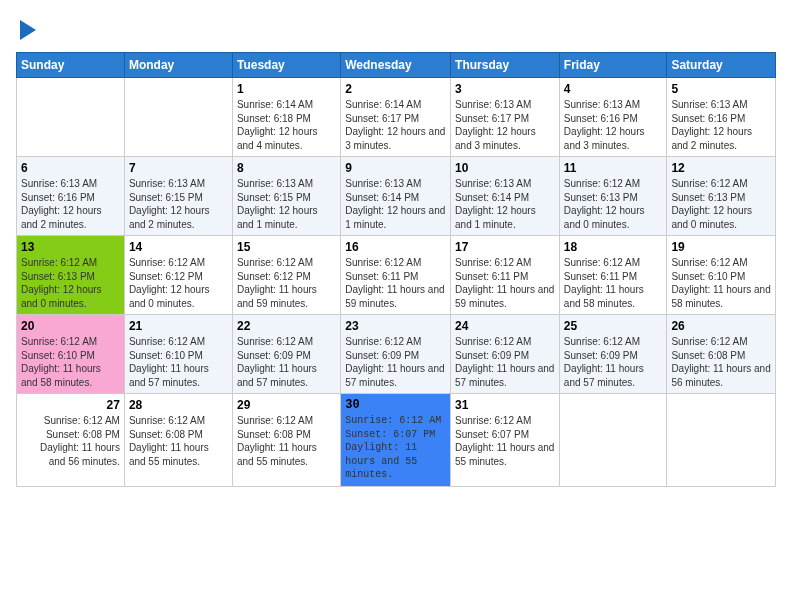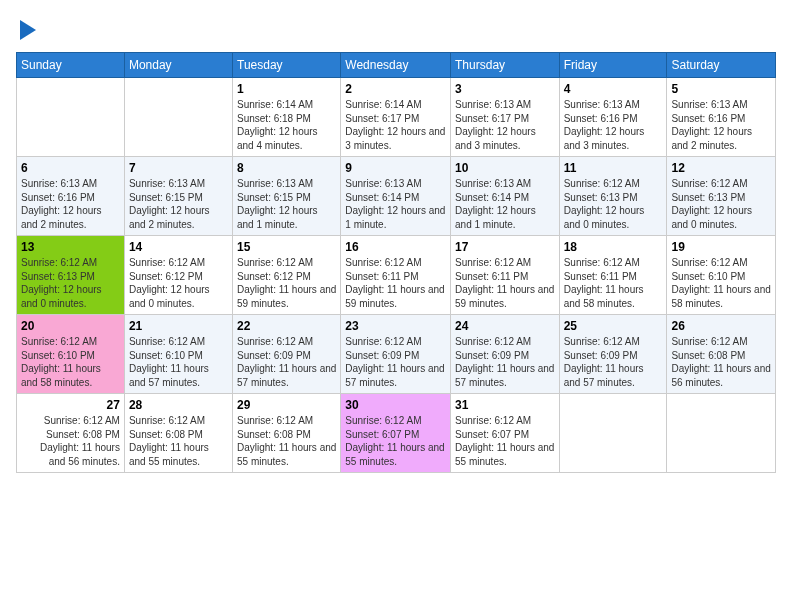--- a/index.html
+++ b/index.html
@@ -53,21 +53,21 @@
       width: 100%;
       border-collapse: collapse;
       font-size: 10.5px;
     }
     .calendar th {
       background: #2a7dd1;
       color: #fff;
       padding: 5px 4px;
       text-align: left;
       font-size: 12px;
-      font-weight: normal;
+      font-weight: bold;
       border: 1px solid #1a5fa0;
     }
     .calendar td {
       border: 1px solid #ccc;
       vertical-align: top;
       padding: 4px 4px;
       width: 113px;
       min-height: 80px;
       background: #fff;
     }
@@ -294,21 +294,21 @@
           <div class="day-info" style="white-space: pre-line;">Sunrise: 6:12 AM
 Sunset: 6:08 PM
 Daylight: 11 hours and 55 minutes.</div>
         </td>
         <td style="background: rgb(255, 255, 255);">
           <span class="day-num">29</span>
           <div class="day-info" style="white-space: pre-line;">Sunrise: 6:12 AM
 Sunset: 6:08 PM
 Daylight: 11 hours and 55 minutes.</div>
         </td>
-        <td style="background: #f0abfc;">
+        <td style="background: #3b82f6; font-family: Liberation Mono, monospace;">
           <span class="day-num">30</span>
           <div class="day-info" style="white-space: pre-line;">Sunrise: 6:12 AM
 Sunset: 6:07 PM
 Daylight: 11 hours and 55 minutes.</div>
         </td>
         <td style="background: rgb(255, 255, 255);">
           <span class="day-num">31</span>
           <div class="day-info" style="white-space: pre-line;">Sunrise: 6:12 AM
 Sunset: 6:07 PM
 Daylight: 11 hours and 55 minutes.</div>

